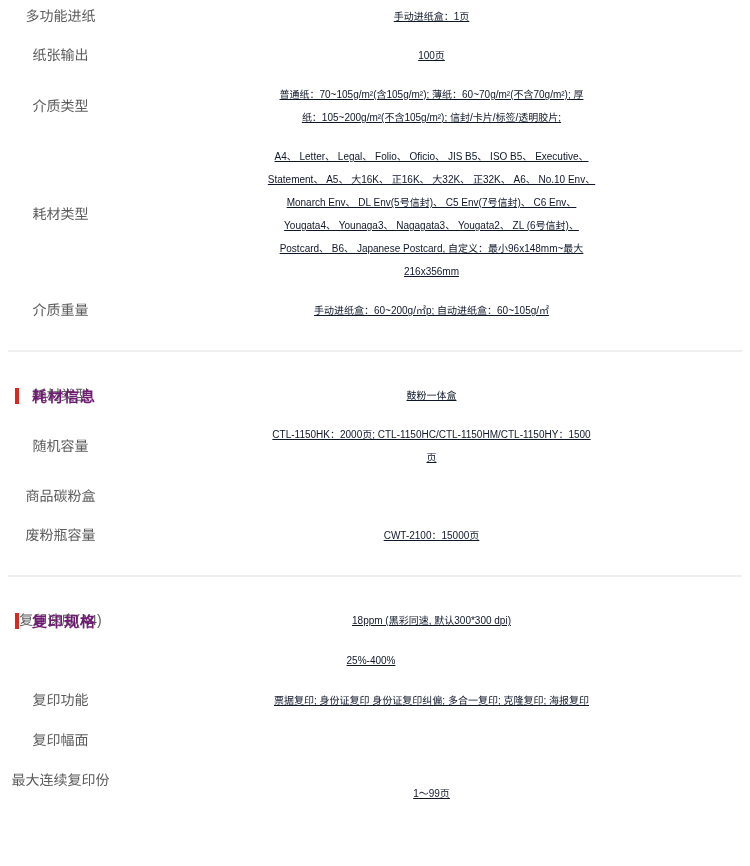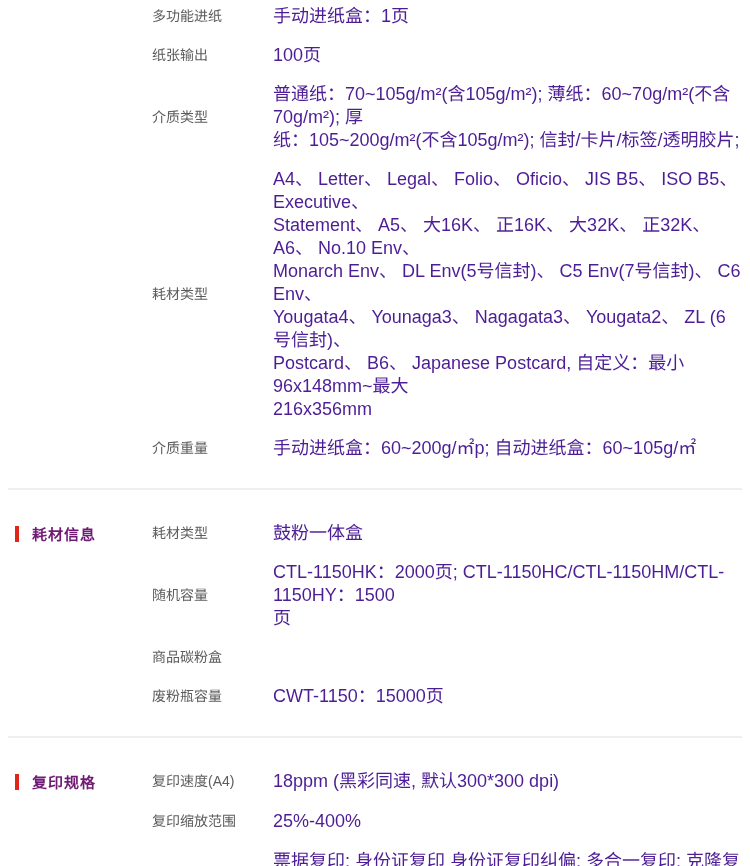--- a/index.html
+++ b/index.html
@@ -11,21 +11,21 @@
   }
   .page {
     width: 750px; height: 866px;
     box-sizing: border-box;
     padding-top: 5px;
     overflow: hidden;
     background: #ffffff;
   }
   .spec-section {
     position: relative;
-    padding-left: 152px;
+    text-align: center;
   }
   .sec-head {
     position: absolute;
     left: 15px; top: 0;
     display: flex;
     align-items: center;
     height: 23px;
     white-space: nowrap;
   }
   .sec-bar {
@@ -51,24 +51,25 @@
   .label {
     width: 121px;
     flex-shrink: 0;
     font-size: 14px;
     line-height: 23px;
     color: #5c5c5c;
   }
   .val {
     flex: 1;
     margin-right: 8px;
-    font-size: 18px;
+    font-size: 10px;
     line-height: 23px;
-    color: #4c1d95;
+    color: #0f172a;
     white-space: pre-line;
+    text-decoration: underline;
   }
   .divider {
     height: 2px;
     background: #efefef;
     margin: 28px 8px 32px 8px;
   }
 </style>
 </head>
 <body>
 
@@ -117,37 +118,36 @@
     <div class="row">
       <div class="label">随机容量</div>
       <div class="val">CTL-1150HK：2000页; CTL-1150HC/CTL-1150HM/CTL-1150HY：1500
 页</div>
     </div>
     <div class="row">
       <div class="label">商品碳粉盒</div>
     </div>
     <div class="row">
       <div class="label">废粉瓶容量</div>
-      <div class="val">CWT-1150：15000页</div>
+      <div class="val">CWT-2100：15000页</div>
     </div>
   </section>
 
   <div class="divider"></div>
 
   <section class="spec-section sec-c">
     <div class="sec-head">
       <span class="sec-bar" style="background: rgb(225, 37, 27);"></span>
       <span class="sec-title">复印规格</span>
     </div>
     <div class="row">
       <div class="label">复印速度(A4)</div>
       <div class="val">18ppm (黑彩同速, 默认300*300 dpi)</div>
     </div>
     <div class="row">
-      <div class="label">复印缩放范围</div>
       <div class="val">25%-400%</div>
     </div>
     <div class="row">
       <div class="label">复印功能</div>
       <div class="val">票据复印; 身份证复印 身份证复印纠偏; 多合一复印; 克隆复印; 海报复印</div>
     </div>
     <div class="row">
       <div class="label">复印幅面</div>
     </div>
     <div class="row row-last">

